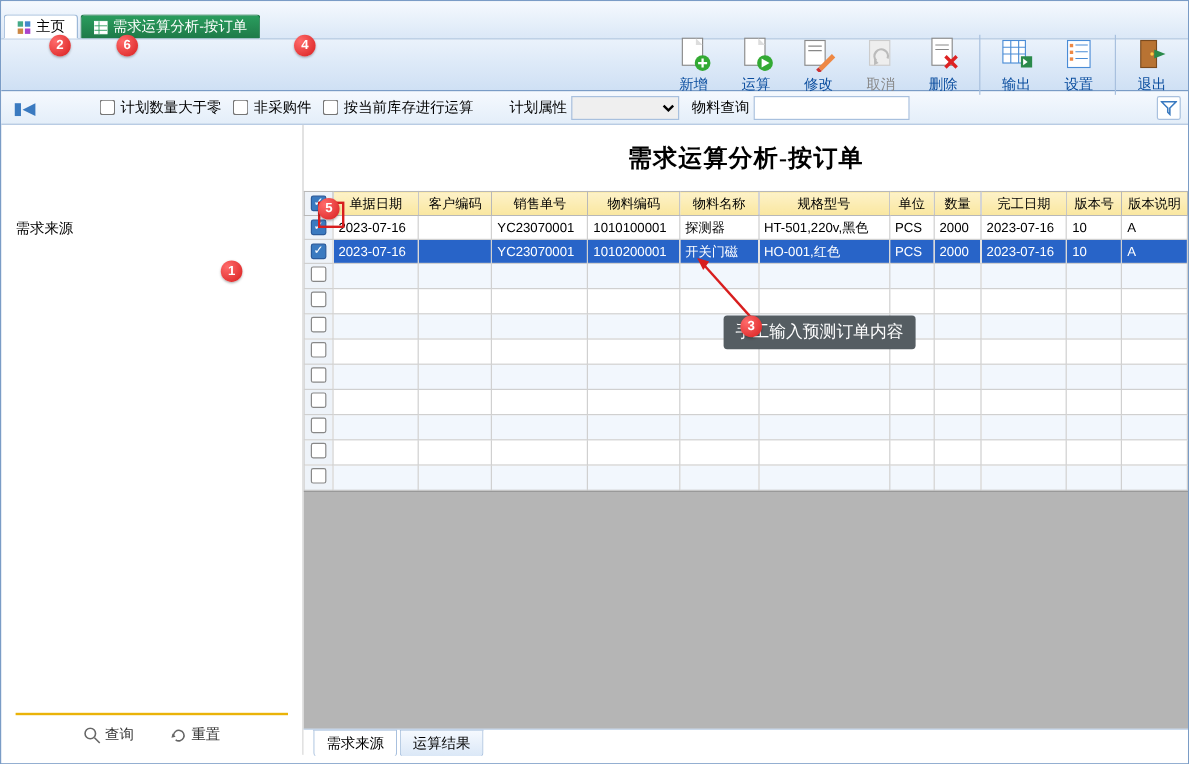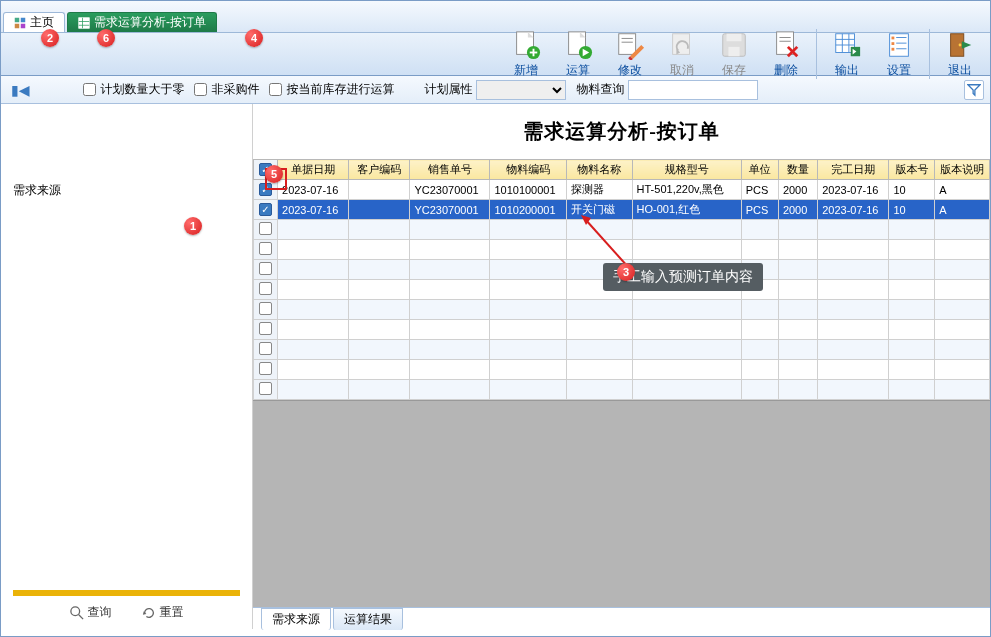--- a/index.html
+++ b/index.html
@@ -30,21 +30,21 @@
 .filterbtn { width: 20px; height: 20px; border: 1px solid #a8c0de; background: #fff; border-radius: 2px; display: flex; align-items: center; justify-content: center; cursor: pointer; }
 
 
 .main { display: flex; height: calc(100% - 22px - 60px - 28px); }
 .leftpanel { width: 252px; padding: 18px 12px 0 12px; border-right: 1px solid #d0d0d0; display: flex; flex-direction: column; }
 .leftpanel .fieldlbl { font-size: 12px; margin-bottom: 6px; padding-bottom: 4px; }
 .leftpanel .dropdown { position: relative; }
 .leftpanel .dropdown input { width: 100%; height: 22px; border: 1px solid #a8c0de; padding: 0 24px 0 6px; font-size: 12px; }
 .leftpanel .dropdown .dcaret { position: absolute; right: 0; top: 0; width: 18px; height: 22px; border-left: 1px solid #a8c0de; display: flex; align-items: center; justify-content: center; cursor: pointer; background: linear-gradient(#f5f9fe,#dbe8f7); }
 .leftpanel .spacer { flex: 1; }
-.leftbtns { display: flex; justify-content: center; gap: 30px; padding: 8px 0; border-top: 6px solid #eab308; }
+.leftbtns { display: flex; justify-content: center; gap: 30px; padding: 8px 0; border-top: 2px solid #eab308; }
 .leftbtns .lb { display: flex; align-items: center; gap: 4px; cursor: pointer; color: #333; }
 
 .rightpanel { flex: 1; display: flex; flex-direction: column; }
 .title { text-align: center; font-size: 20px; font-weight: bold; padding: 14px 0; font-family: SimSun, serif; letter-spacing: 1px; }
 .gridwrap { flex: 1; overflow: hidden; position: relative; }
 
 table.grid { border-collapse: collapse; width: 100%; font-size: 11px; }
 table.grid th { background: linear-gradient(#fdf2c8,#fae7a0); border: 1px solid #b8b8b8; padding: 2px 4px; font-weight: normal; height: 20px; position: relative; }
 table.grid th.chkcol, table.grid td.chkcol { width: 22px; text-align: center; background: #eef3f9; }
 table.grid td { border: 1px solid #d0d0d0; padding: 2px 4px; height: 18px; white-space: nowrap; overflow: hidden; }
@@ -134,30 +134,20 @@
   </div>
   <div class="rbtn">
     <div class="bigicon">
         <svg width="30" height="30" viewBox="0 0 32 32">
           <rect x="6" y="4" width="18" height="22" fill="#eee" stroke="#ccc"></rect>
           <path d="M 22 20 A 6 6 0 1 0 12 22" fill="none" stroke="#bbb" stroke-width="2"></path>
           <polygon points="10,20 14,24 10,26" fill="#bbb"></polygon>
         </svg>
       </div>
     <span class="lbl gray">取消</span>
-  </div>
-  <div class="rbtn">
-    <div class="bigicon">
-        <svg width="30" height="30" viewBox="0 0 32 32">
-          <rect x="4" y="4" width="24" height="24" rx="2" fill="#ddd" stroke="#bbb"></rect>
-          <rect x="8" y="4" width="16" height="8" fill="#eee"></rect>
-          <rect x="10" y="18" width="12" height="10" fill="#eee"></rect>
-        </svg>
-      </div>
-    <span class="lbl gray">保存</span>
   </div>
   <div class="rbtn">
     <div class="bigicon">
         <svg width="30" height="30" viewBox="0 0 32 32">
           <rect x="6" y="2" width="18" height="24" fill="#fff" stroke="#888"></rect>
           <line x1="9" y1="8" x2="21" y2="8" stroke="#888"></line>
           <line x1="9" y1="12" x2="21" y2="12" stroke="#888"></line>
           <line x1="18" y1="18" x2="28" y2="28" stroke="#d22" stroke-width="3"></line>
           <line x1="28" y1="18" x2="18" y2="28" stroke="#d22" stroke-width="3"></line>
         </svg>

